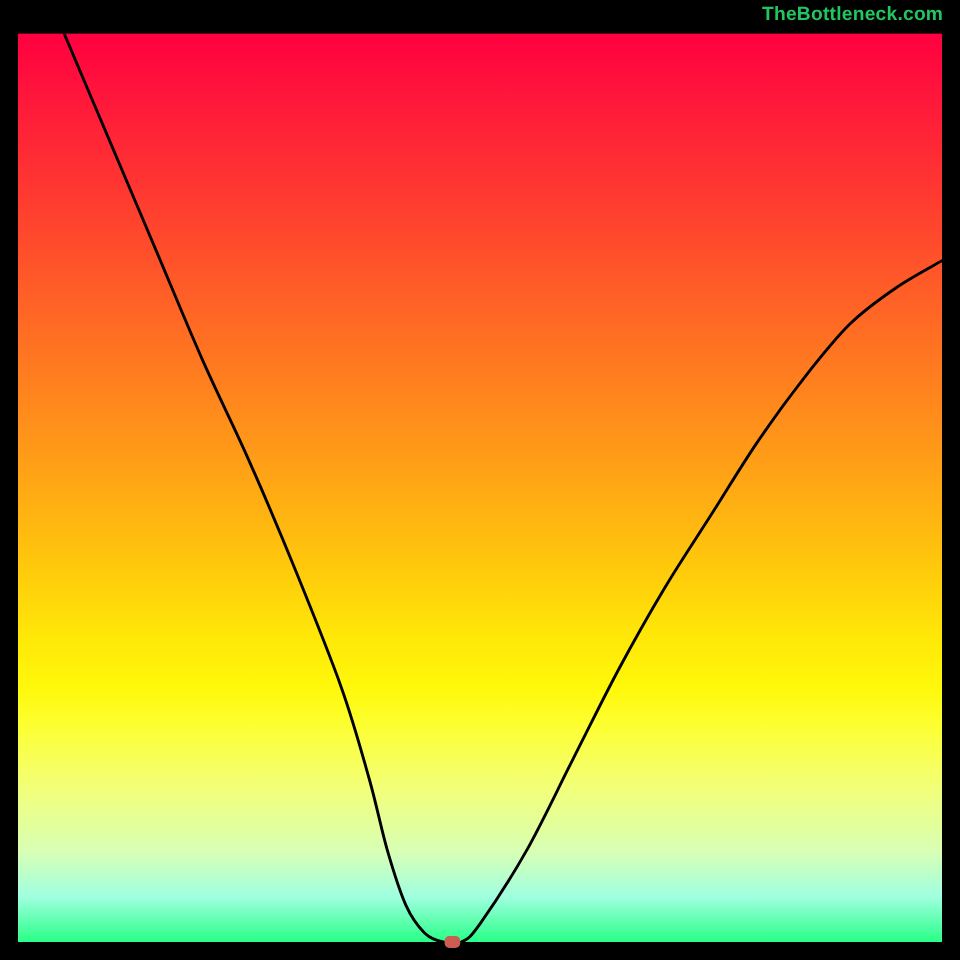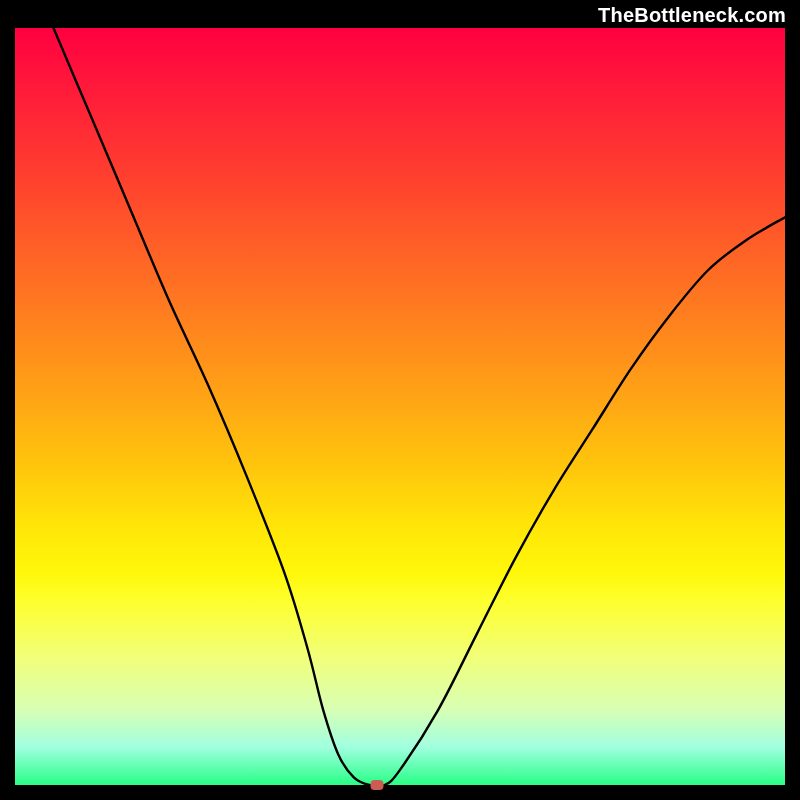--- a/index.html
+++ b/index.html
@@ -38,23 +38,23 @@
       #d8ffb4 90%,
       #a0ffe0 95%,
       #28ff86 100%
     );
   }
   .watermark {
     position: absolute;
     top: 4px;
     right: 14px;
     font-family: Arial, Helvetica, sans-serif;
-    font-size: 20px;
+    font-size: 16px;
     font-weight: bold;
-    color: #ffffff;
+    color: #22c55e;
     letter-spacing: 0.2px;
   }
   svg.curve {
     position: absolute;
     left: 15px;
     top: 28px;
     width: 770px;
     height: 757px;
   }
   .marker {

